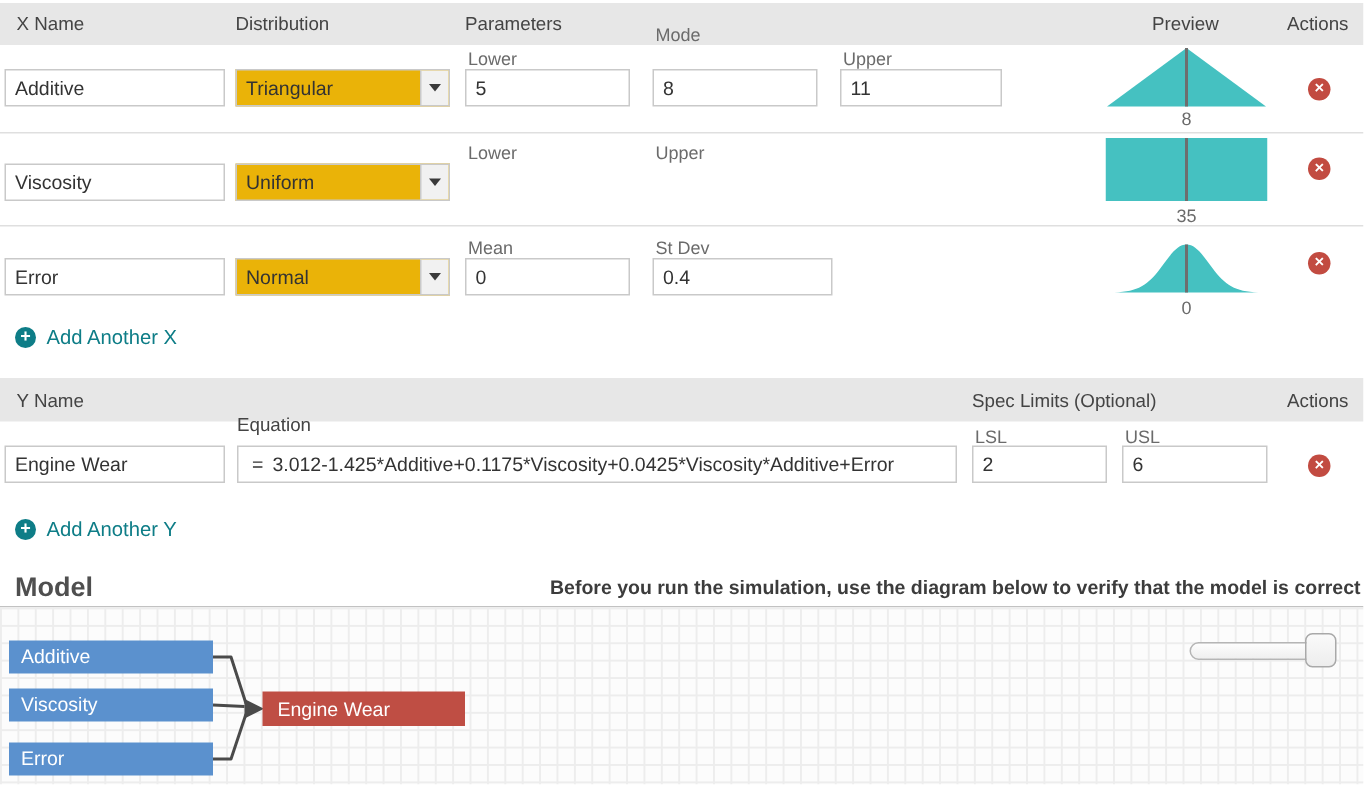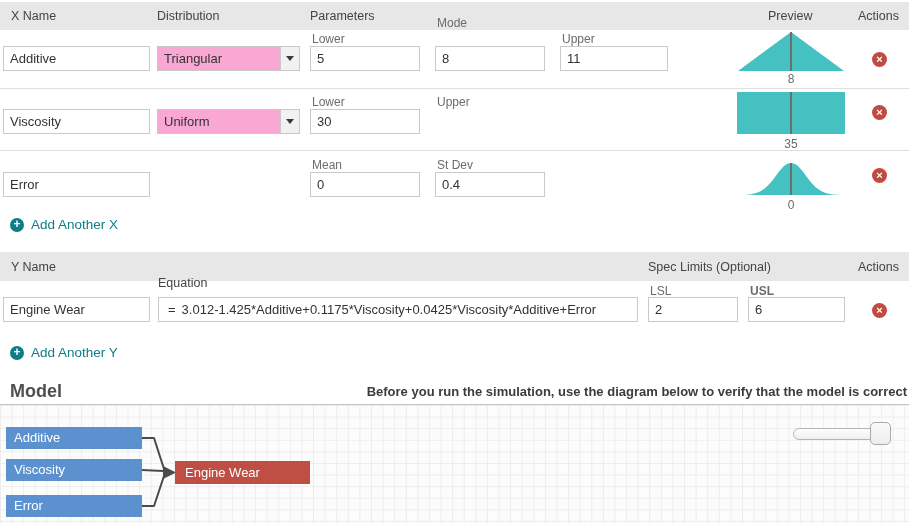--- a/index.html
+++ b/index.html
@@ -9,21 +9,21 @@
 
   .band { position:absolute; left:0; width:909px; background:#E7E7E7; }
   .th { position:absolute; font-size:12.5px; color:#444; white-space:nowrap; }
 
   .lbl { position:absolute; font-size:12px; color:#6B6B6B; white-space:nowrap; }
 
   .inp { position:absolute; height:25px; border:1px solid #C9C9C9; background:#fff;
          font-family:"Liberation Sans", sans-serif; font-size:13px; color:#333;
          padding:0 6px; outline:none; }
 
-  .dd { position:absolute; height:25px; border:1px solid #C9C9C9; background:#f9a8d4;
+  .dd { position:absolute; height:25px; border:1px solid #C9C9C9; background:#eab308;
         display:flex; align-items:center; cursor:default; }
   .dd-val { flex:1; font-size:13px; color:#333; padding-left:6px; }
   .dd-btn { width:19px; height:23px; border-left:1px solid #C9C9C9; background:#F1F1F1;
             display:flex; align-items:center; justify-content:center; }
   .dd-arrow { width:0; height:0; border-left:4px solid transparent;
               border-right:4px solid transparent; border-top:5px solid #3A3A3A; }
 
   .prev { position:absolute; width:108px; }
   .prev svg { display:block; }
   .prev-lbl { position:absolute; width:108px; text-align:center; font-size:12px; color:#6B6B6B; }
@@ -105,36 +105,41 @@
 
   <span class="lbl" style="left:312px;top:95px;">Lower</span>
   <span class="lbl" style="left:437px;top:95px;">Upper</span>
   <input class="inp" style="left: 3px; top: 109px; width: 147px;" value="Viscosity">
   <div class="dd" style="left:157px;top:109px;width:143px;">
     <span class="dd-val">Uniform</span>
     <span class="dd-btn">
         <span class="dd-arrow"></span>
       </span>
   </div>
-  <input class="inp" style="left: 310px; top: 109px; width: 110px;" value="30">
   <div class="prev" style="left:737px;top:92px;">
     <svg width="108" height="42" viewBox="0 0 108 42">
       <rect x="0" y="0" width="108" height="42" fill="#45C1C1"></rect>
       <line x1="54" y1="0" x2="54" y2="42" stroke="#6E6E6E" stroke-width="2"></line>
     </svg>
   </div>
   <span class="prev-lbl" style="left:737px;top:137px;">35</span>
   <span class="del" style="left:872px;top:105px;">×</span>
   <div class="divider" style="top:150px;"></div>
 
   <span class="lbl" style="left:312px;top:158px;">Mean</span>
   <span class="lbl" style="left:437px;top:158px;">St Dev</span>
   <input class="inp" style="left: 3px; top: 172px; width: 147px;" value="Error">
+  <div class="dd" style="left:157px;top:172px;width:143px;">
+    <span class="dd-val">Normal</span>
+    <span class="dd-btn">
+        <span class="dd-arrow"></span>
+      </span>
+  </div>
   <input class="inp" style="left: 310px; top: 172px; width: 110px;" value="0">
-  <input class="inp" style="left: 435px; top: 172px; width: 110px;" value="0.4">
+  <input class="inp" style="left: 435px; top: 172px; width: 120px;" value="0.4">
   <div class="prev" style="left:737px;top:154px;">
     <svg width="108" height="42" viewBox="0 0 108 42">
       <path d="M3,41 C20,41 27,37 35,27 C42,18 47,9 54,9 C61,9 66,18 73,27 C81,37 88,41 105,41 Z" fill="#45C1C1"></path>
       <line x1="54" y1="9" x2="54" y2="41" stroke="#6E6E6E" stroke-width="2"></line>
     </svg>
   </div>
   <span class="prev-lbl" style="left:737px;top:198px;">0</span>
   <span class="del" style="left:872px;top:168px;">×</span>
 
   <div class="addlink" style="left:10px;top:217px;">
@@ -142,21 +147,21 @@
     <span class="txt">Add Another X</span>
   </div>
 
   <div class="band" style="top:252px;height:29px;"></div>
   <span class="th" style="left:11px;top:260px;">Y Name</span>
   <span class="th" style="left:158px;top:276px;">Equation</span>
   <span class="th" style="left:648px;top:260px;">Spec Limits (Optional)</span>
   <span class="th" style="left:858px;top:260px;">Actions</span>
 
   <span class="lbl" style="left:650px;top:284px;">LSL</span>
-  <span class="lbl" style="left:750px;top:284px;font-weight:bold;">USL</span>
+  <span class="lbl" style="left:750px;top:284px;">USL</span>
   <input class="inp" style="left: 3px; top: 297px; width: 147px;" value="Engine Wear">
   <div class="eq" style="left:158px;top:297px;width:480px;">
     <span class="eq-prefix">=</span>
     <input class="eq-input" value="3.012-1.425*Additive+0.1175*Viscosity+0.0425*Viscosity*Additive+Error" style="">
   </div>
   <input class="inp" style="left: 648px; top: 297px; width: 90px;" value="2">
   <input class="inp" style="left: 748px; top: 297px; width: 97px;" value="6">
   <span class="del" style="left:872px;top:303px;">×</span>
 
   <div class="addlink" style="left:10px;top:345px;">

